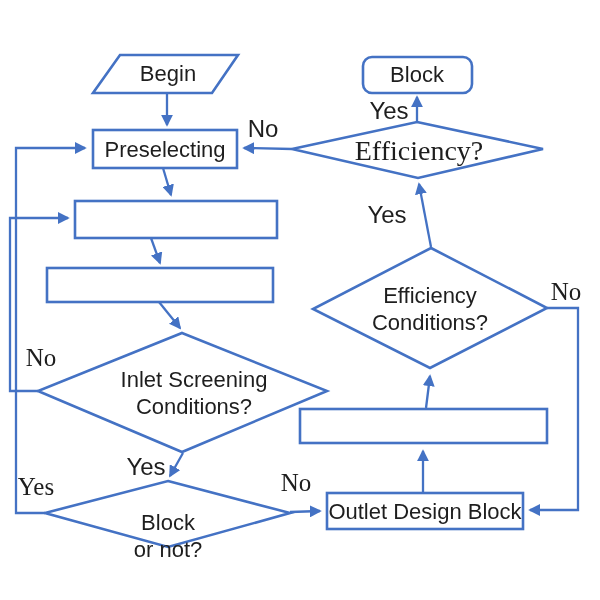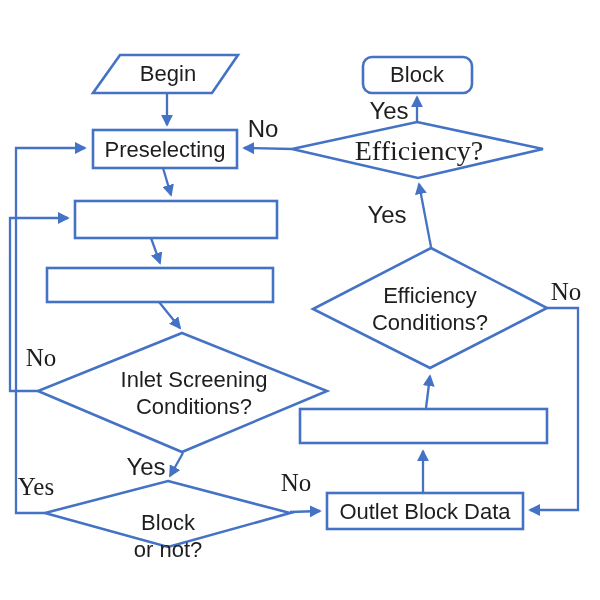--- a/index.html
+++ b/index.html
@@ -74,21 +74,21 @@
   <div class="lbl node-lbl" style="left:168px;top:74px">Begin</div>
   <div class="lbl node-lbl" style="left:165px;top:150px">Preselecting</div>
   <div class="lbl node-lbl multi" style="left:194px;top:393px">
     <div>Inlet Screening</div>
     <div>Conditions?</div>
   </div>
   <div class="lbl node-lbl multi" style="left:168px;top:536px">
     <div>Block</div>
     <div>or not?</div>
   </div>
-  <div class="lbl node-lbl" style="left:425px;top:512px">Outlet Block Data</div>
+  <div class="lbl node-lbl" style="left:425px;top:512px">Outlet Design Block</div>
   <div class="lbl node-lbl multi" style="left:430px;top:309px">
     <div>Efficiency</div>
     <div>Conditions?</div>
   </div>
   <div class="lbl serif eff-lbl" style="left:419px;top:151px">Efficiency?</div>
   <div class="lbl node-lbl" style="left:417px;top:75px">Block</div>
 
   <div class="lbl edge-sans" style="left:263px;top:129px">No</div>
   <div class="lbl edge-sans" style="left:389px;top:111px">Yes</div>
   <div class="lbl edge-sans" style="left:387px;top:215px">Yes</div>

